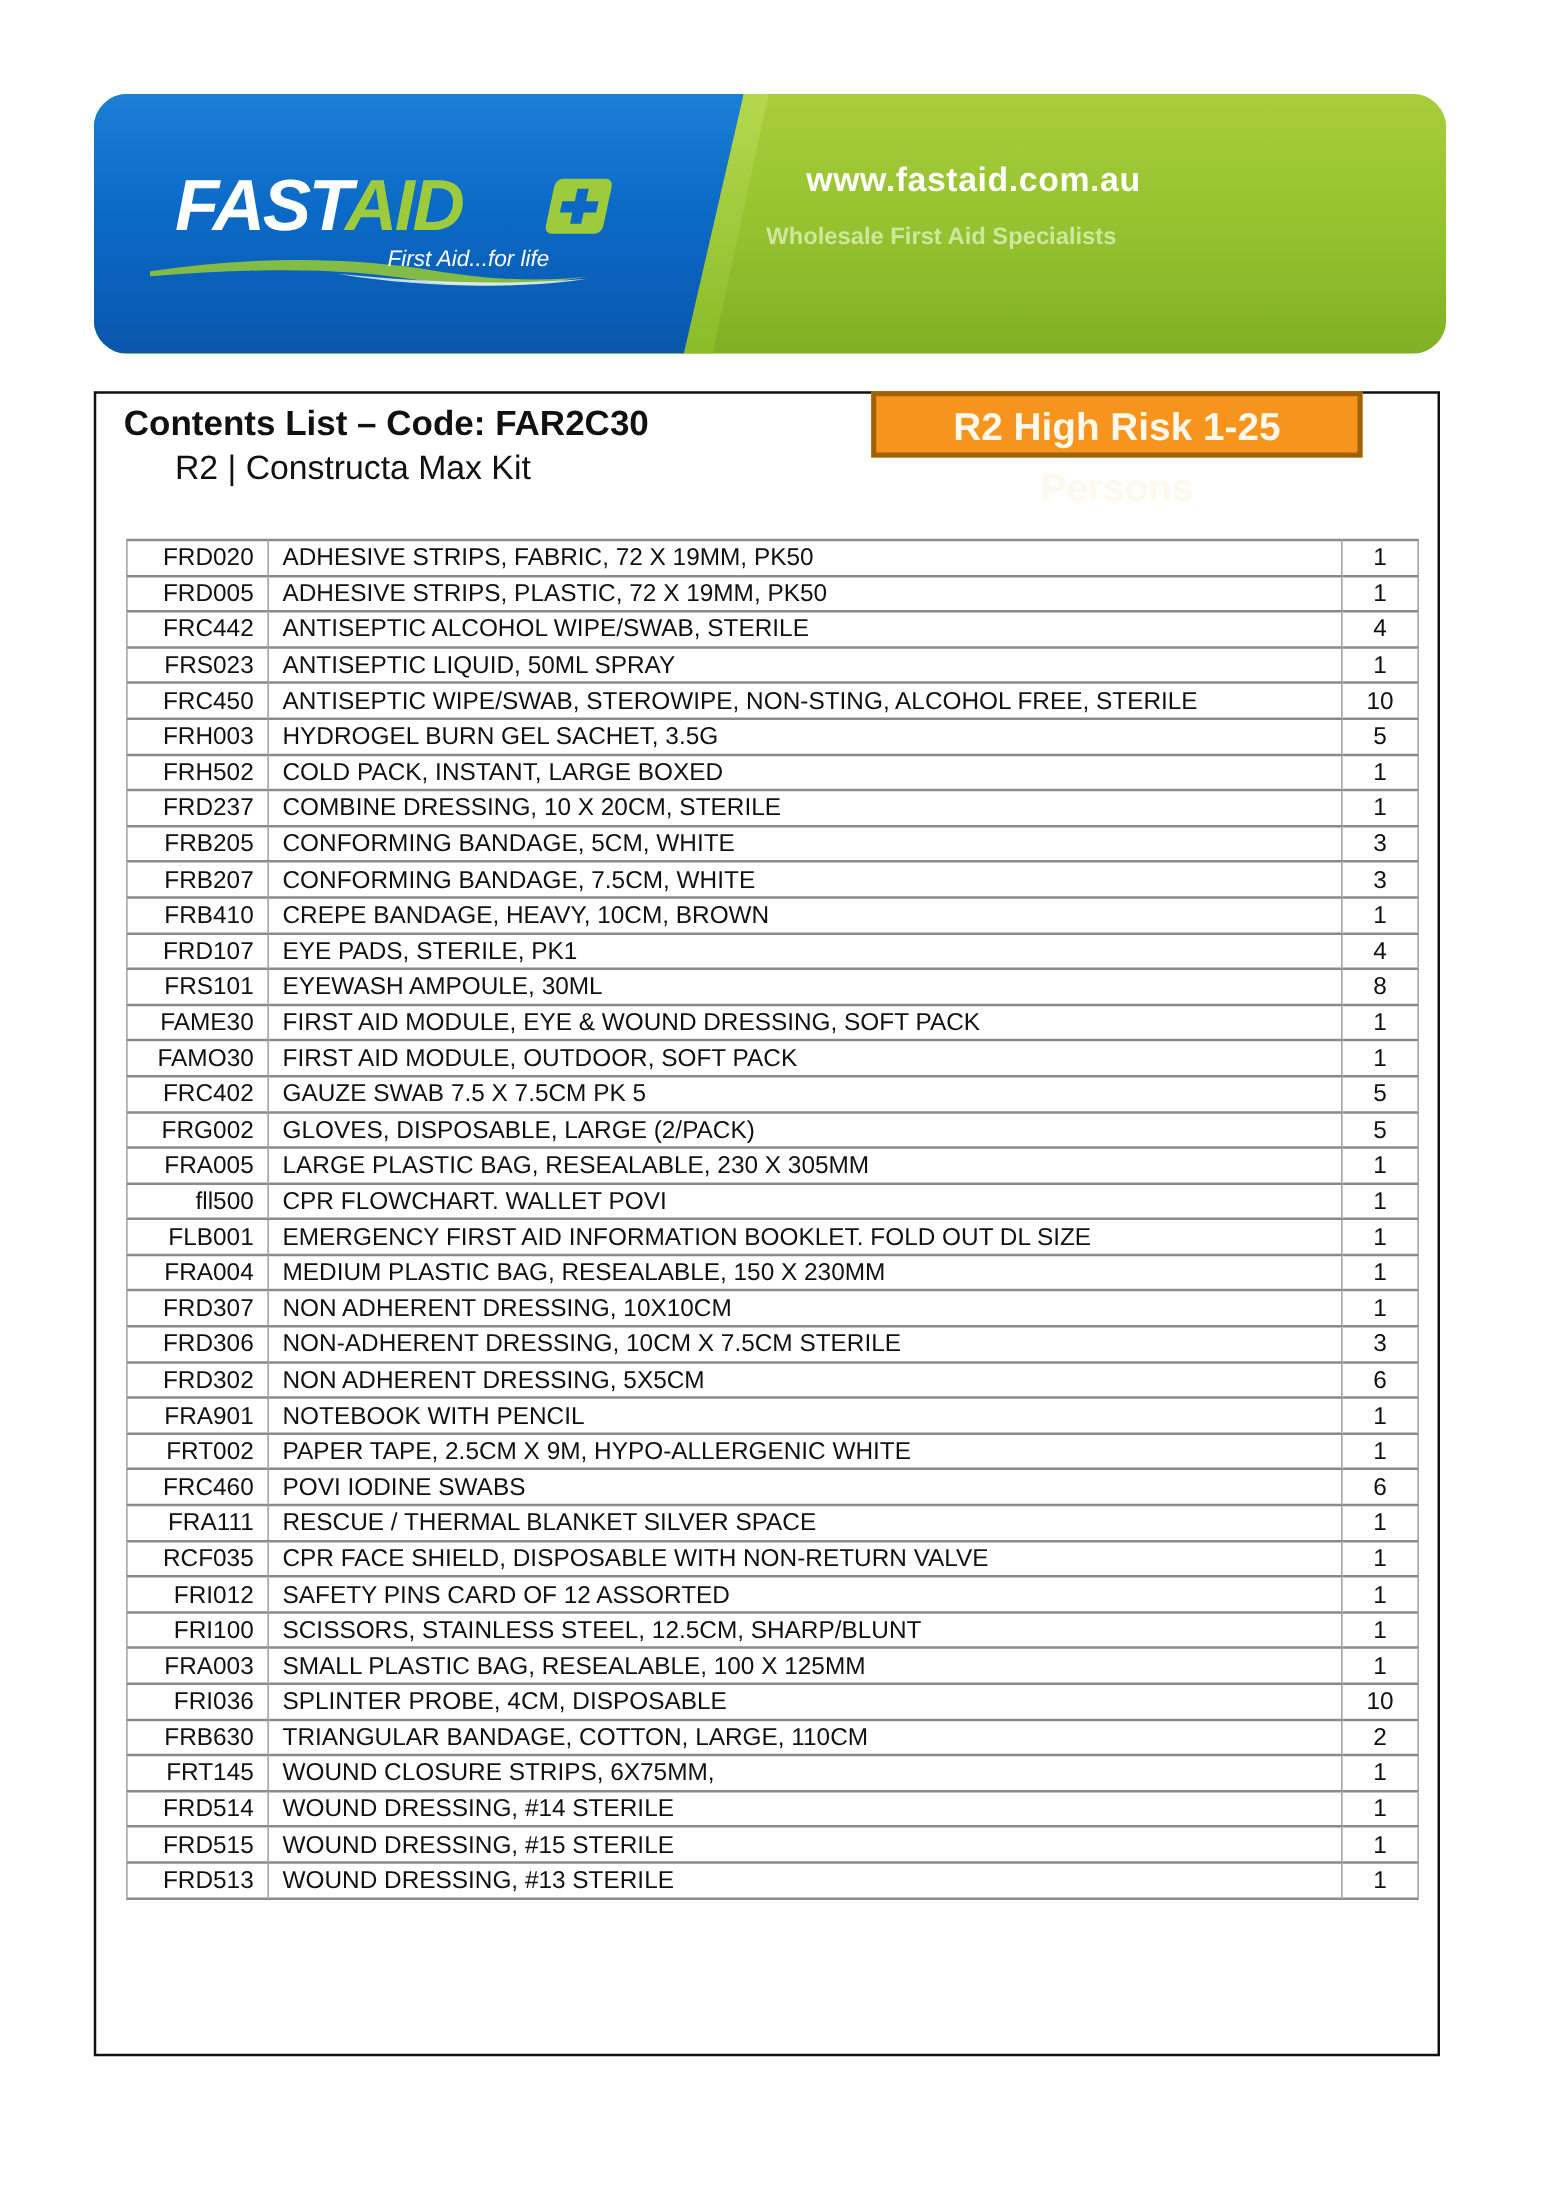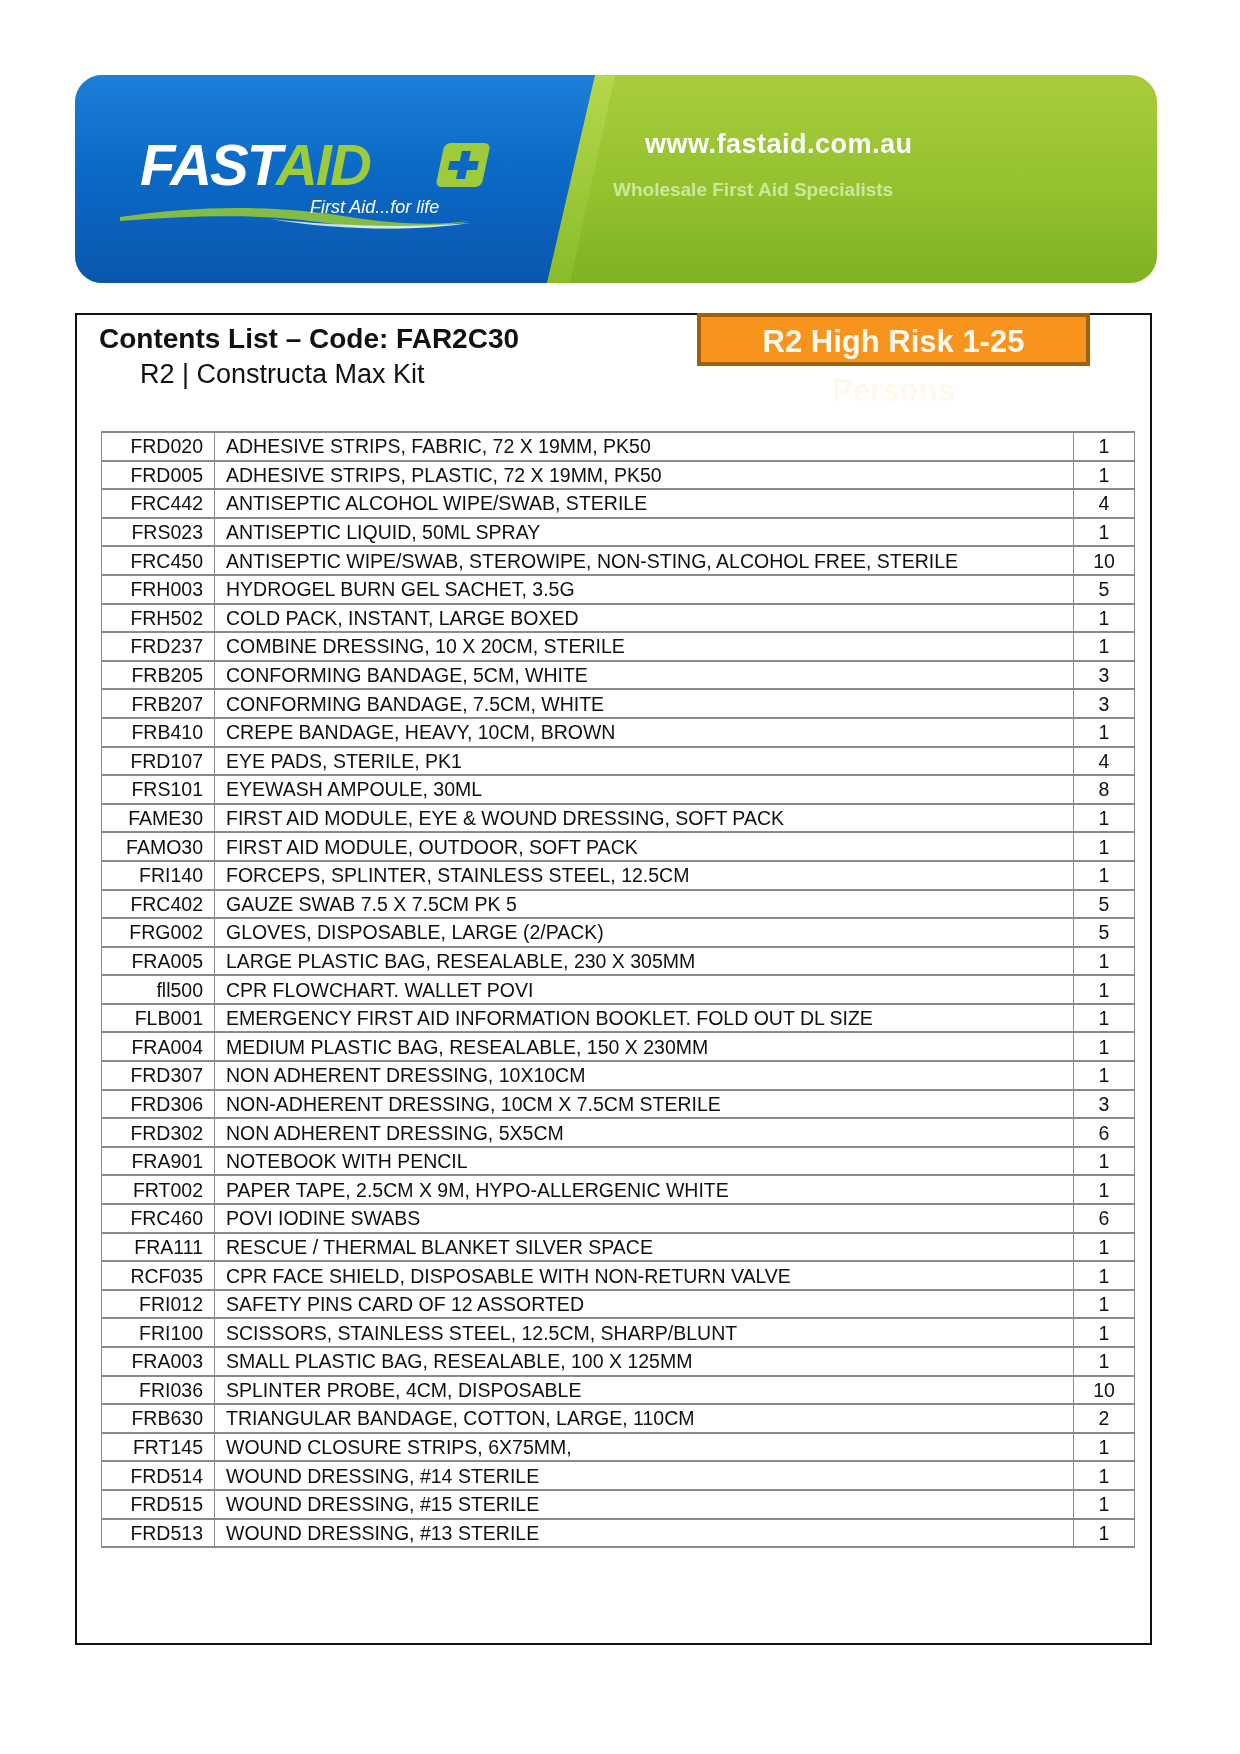--- a/index.html
+++ b/index.html
@@ -147,25 +147,20 @@
           <td class="code">FAME30</td>
           <td class="desc">FIRST AID MODULE, EYE &amp; WOUND DRESSING, SOFT PACK</td>
           <td class="qty">1</td>
         </tr>
         <tr>
           <td class="code">FAMO30</td>
           <td class="desc">FIRST AID MODULE, OUTDOOR, SOFT PACK</td>
           <td class="qty">1</td>
         </tr>
         <tr>
-          <td class="code">FRI140</td>
-          <td class="desc">FORCEPS, SPLINTER, STAINLESS STEEL, 12.5CM</td>
-          <td class="qty">1</td>
-        </tr>
-        <tr>
           <td class="code">FRC402</td>
           <td class="desc">GAUZE SWAB 7.5 X 7.5CM PK 5</td>
           <td class="qty">5</td>
         </tr>
         <tr>
           <td class="code">FRG002</td>
           <td class="desc">GLOVES, DISPOSABLE, LARGE (2/PACK)</td>
           <td class="qty">5</td>
         </tr>
         <tr>

